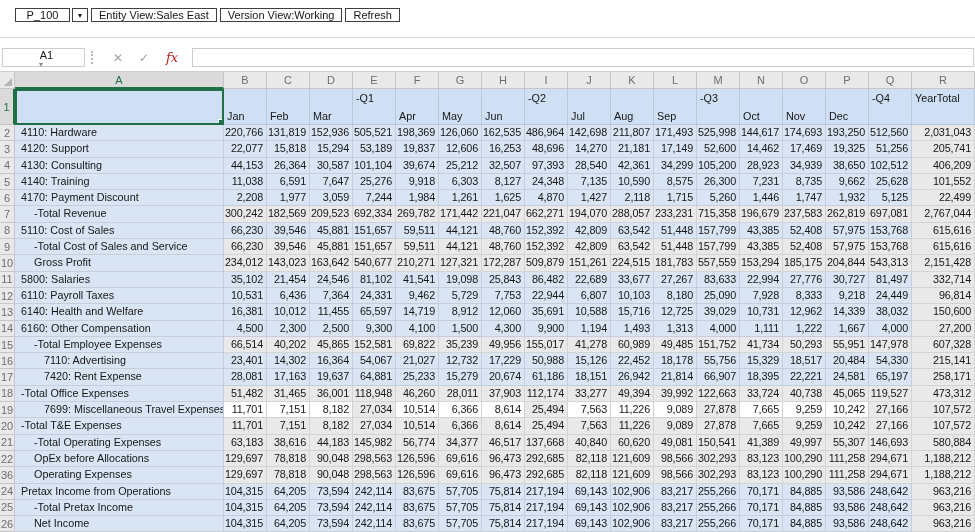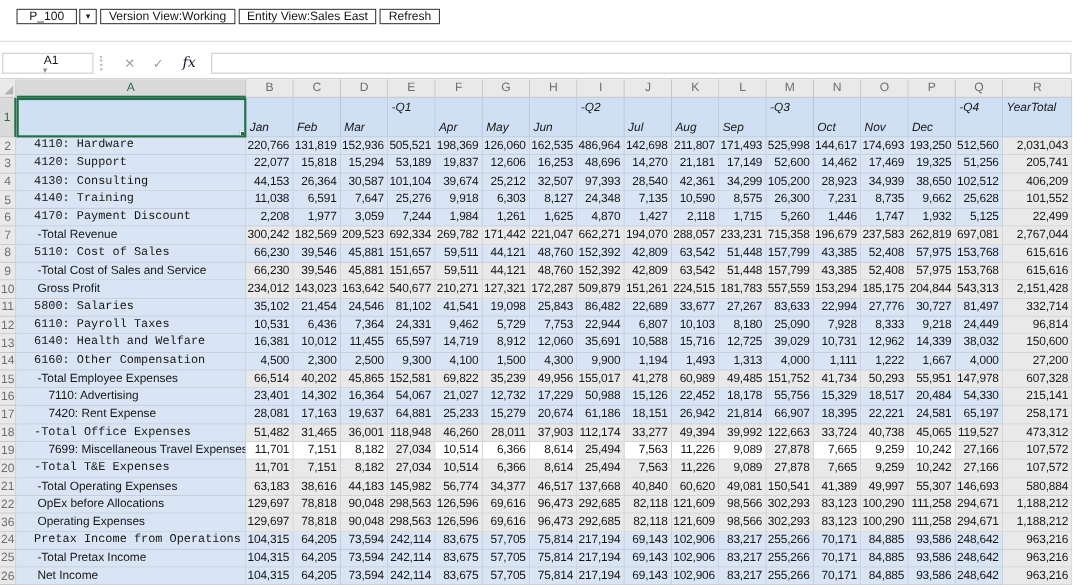--- a/index.html
+++ b/index.html
@@ -22,65 +22,65 @@
   
   .name-box{position:absolute;top:48px;left:2px;width:83px;height:19px;box-sizing:border-box;
             border:1px solid #cdcdcd;background:#fff;display:flex;align-items:center;font-size:11px;flex-direction:column;}
   .name-box .ref{padding-left:6px;flex:1;}
   .name-box .nb-arrow{font-size:7px;color:#8f8f8f;padding-right:5px;}
   .fb-dots{position:absolute;top:51px;left:91px;height:13px;width:0;border-left:2px dotted #b9b9b9;}
   .fb-icon{position:absolute;top:48px;height:19px;display:flex;align-items:center;justify-content:center;
            width:20px;color:#a3a3a3;font-size:12px;}
   .fb-x{left:108px;}
   .fb-check{left:134px;}
-  .fb-fx{left:162px;color:#0f172a;font-family:"DejaVu Serif",serif;font-style:italic;font-size:13px;}
+  .fb-fx{left:162px;color:#b91c1c;font-family:"DejaVu Serif",serif;font-style:italic;font-size:13px;}
   .formula-field{position:absolute;top:48px;left:192px;width:782px;height:19px;box-sizing:border-box;
                  border:1px solid #cdcdcd;background:#fff;font-size:11px;padding:0 4px;outline:none;
                  font-family:"Liberation Sans",sans-serif;}
 
   
   #sheet{position:absolute;top:72px;left:0;width:975px;height:460px;overflow:hidden;display:grid;
          grid-template-columns:15px 209px repeat(16,43px) 63px;
          grid-template-rows:17px 36px repeat(25,16.3px);}
   .c{box-sizing:border-box;border-right:1px solid #c6cedb;border-bottom:1px solid #c6cedb;
      font-size:10.8px;overflow:hidden;white-space:nowrap;}
   .num{text-align:right;padding-right:3px;line-height:15.5px;letter-spacing:-0.15px;}
   .lab{line-height:15.5px;}
   .i0{padding-left:19px;}
-  .i1{padding-left:16px;font-family:Liberation Mono, monospace;}
+  .i1{padding-left:6px;}
   .i2{padding-left:29px;}
   .b{background:#d9e5f5;}
   .g{background:#e9e9e9;border-right-color:#d4d4d4;border-bottom-color:#d4d4d4;}
   .w{background:#ffffff;border-right-color:#cdd2da;border-bottom-color:#cdd2da;}
   .hdr{box-sizing:border-box;background:#e9e9e9;border-right:1px solid #c6c6c6;border-bottom:1px solid #c6c6c6;
        color:#6e6e6e;font-size:11px;display:flex;align-items:center;justify-content:center;overflow:hidden;}
   .corner{position:relative;}
   .corner::after{content:"";position:absolute;right:2px;bottom:2px;width:0;height:0;
                  border-left:8px solid transparent;border-bottom:8px solid #b3b3b3;}
   .selcol{background:#dadada;color:#1f7145;border-bottom:2px solid #1f7145;}
   .selrow{background:#dadada;color:#1f7145;border-right:2px solid #1f7145;}
   .a1sel{background:#cfe0f5;border:2px solid #1f7145;position:relative;z-index:3;}
   .a1sel::after{content:"";position:absolute;right:-3px;bottom:-3px;width:5px;height:5px;
                 background:#1f7145;border:1px solid #fff;z-index:4;}
   .hrow{display:flex;flex-direction:column;justify-content:space-between;padding:2px 0 1px 3px;
         background:#cfe0f5;border-right-color:#b9c7da;border-bottom-color:#b9c7da;}
-  .hrow span{display:block;line-height:14px;font-size:10.8px;font-style:italic;}
+  .hrow span{display:block;line-height:14px;font-size:10.8px;}
 </style>
 </head>
 <body>
 
 <div class="screen">
 
   <div class="toolbar">
     <div class="pov-group">
       <div class="pov-box">P_100</div>
       <div class="pov-arrow">▼</div>
     </div>
+    <div class="tb-btn">Entity View:Sales East</div>
     <div class="tb-btn">Version View:Working</div>
-    <div class="tb-btn">Entity View:Sales East</div>
     <div class="tb-btn">Refresh</div>
   </div>
 
   <div class="hline1"></div>
 
   <div class="name-box">
     <span class="ref">A1</span>
     <span class="nb-arrow">▼</span>
   </div>
   <div class="fb-dots"></div>

